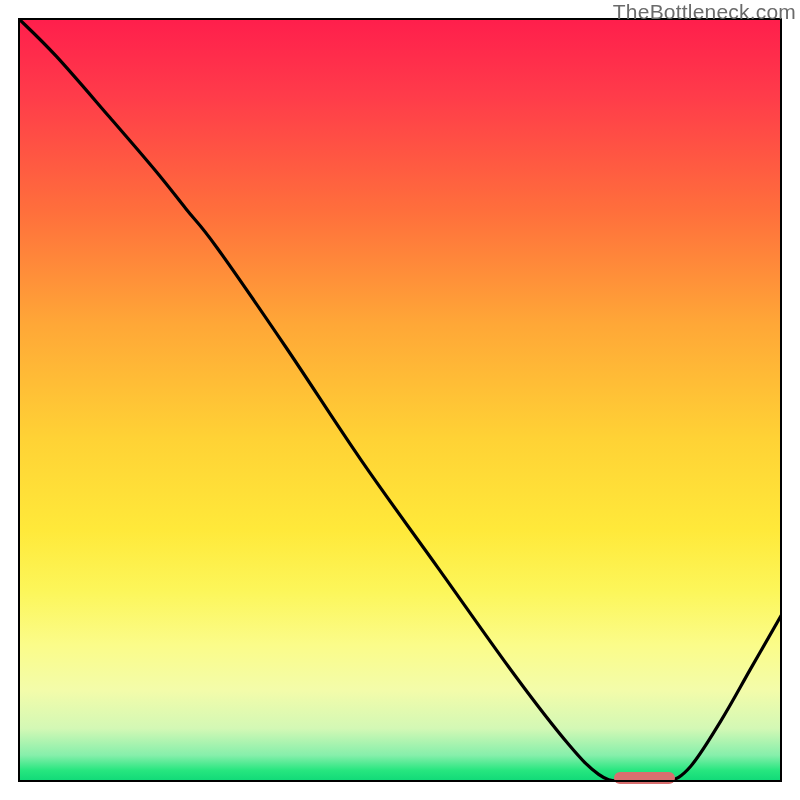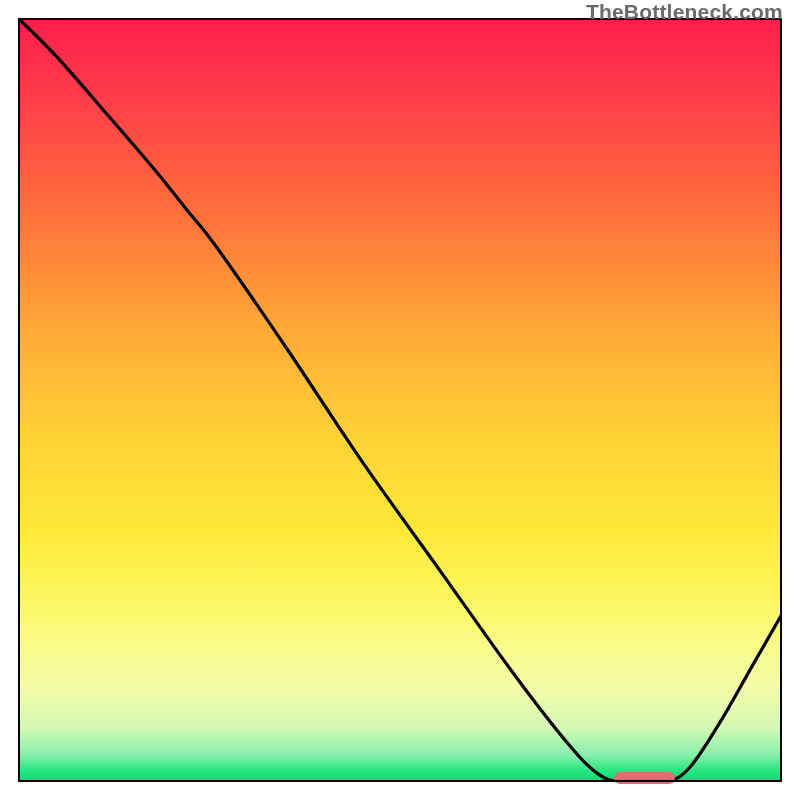--- a/index.html
+++ b/index.html
@@ -43,23 +43,23 @@
     top: 18px;
     width: 764px;
     height: 764px;
     border: 2px solid #000;
     box-sizing: border-box;
     pointer-events: none;
   }
   .watermark {
     position: absolute;
     top: 0px;
-    right: 17px;
+    right: 4px;
     font-size: 21px;
-    font-weight: bold;
+    font-weight: normal;
     color: #6a6a6a;
     letter-spacing: 0.2px;
   }
   svg.curve {
     position: absolute;
     left: 18px;
     top: 18px;
     width: 764px;
     height: 764px;
     pointer-events: none;

